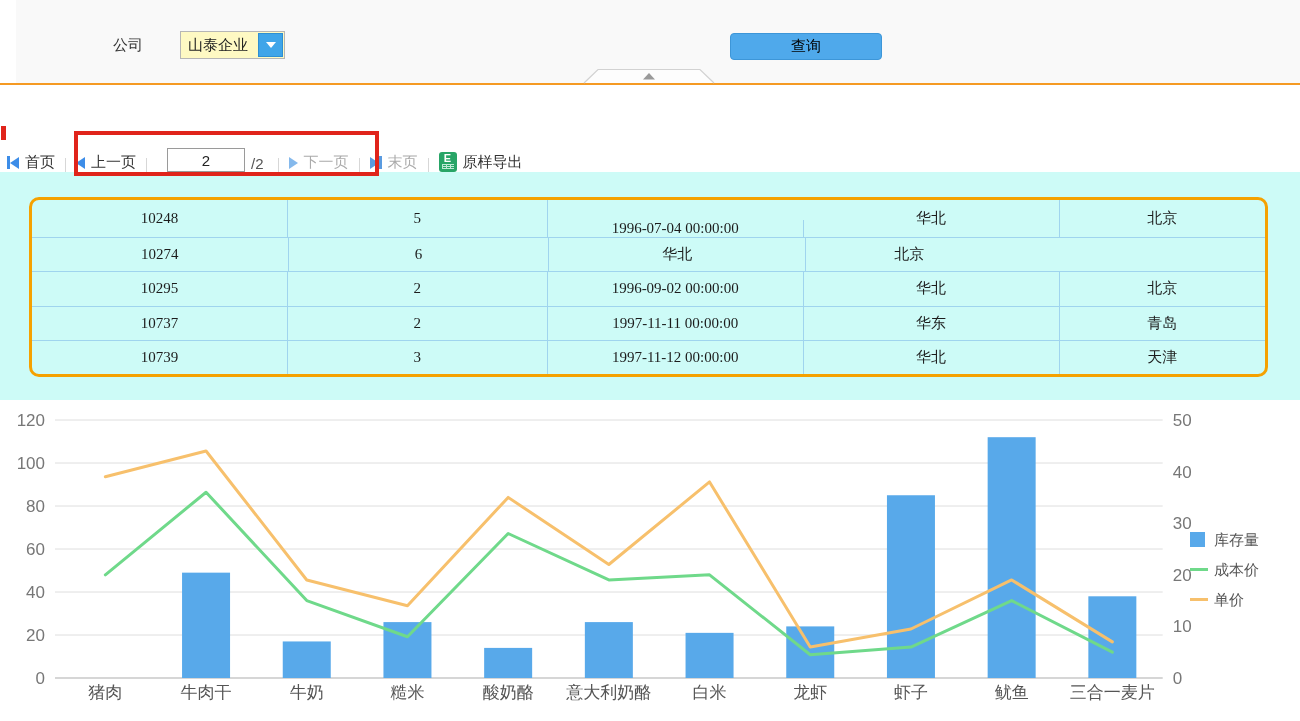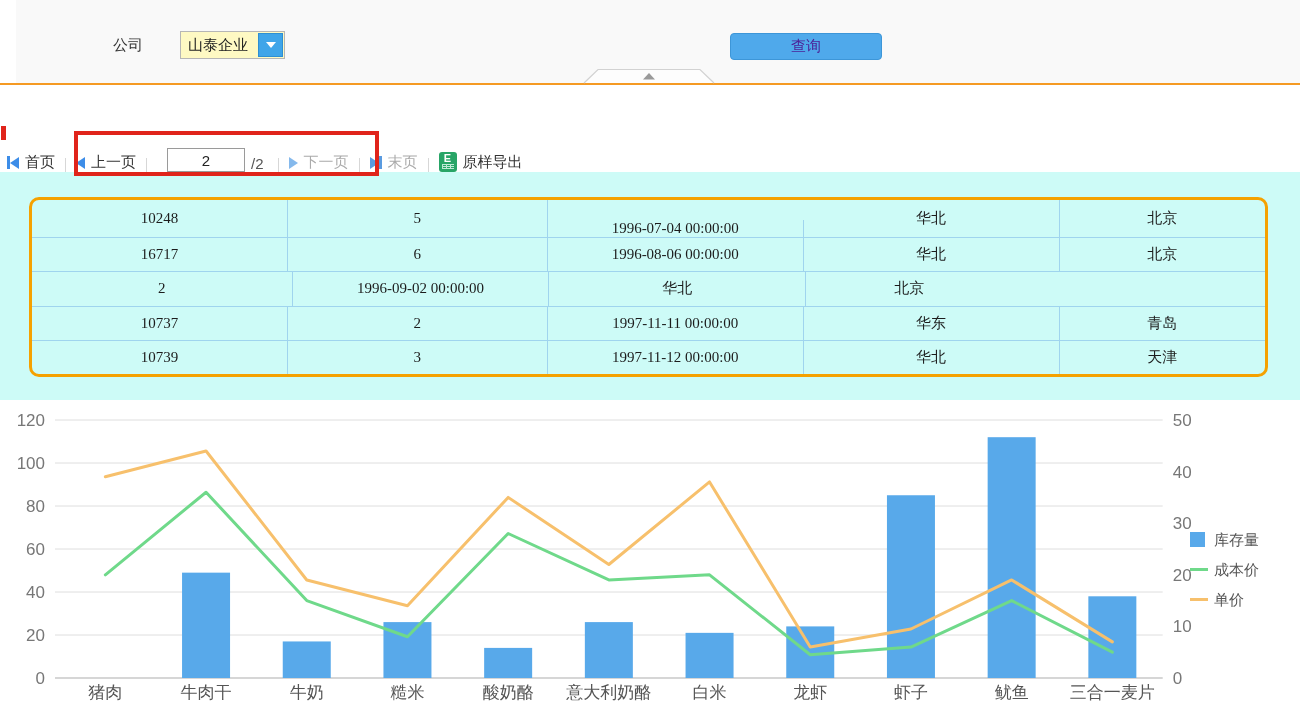--- a/index.html
+++ b/index.html
@@ -15,21 +15,21 @@
   .company-select{
     left:164px;top:31px;width:103px;height:26px;background:#fef9c3;
     border:1px solid #b6b6b6;display:flex;align-items:center;cursor:pointer;
   }
   .company-select .sel-text{flex:1;font-size:15px;color:#222;padding-left:7px;white-space:nowrap;}
   .sel-btn{width:23px;height:22px;margin:1px;background:#3fa5e9;border:1px solid #2f8fd2;
     display:flex;align-items:center;justify-content:center;}
   .sel-arrow{width:0;height:0;border-left:5px solid transparent;border-right:5px solid transparent;border-top:6px solid #fff;}
   .query-btn{
     left:714px;top:33px;width:150px;height:25px;background:#4fa9eb;border:1px solid #3d96d8;
-    border-radius:4px;color:#4c1d95;font-size:15px;display:flex;align-items:center;justify-content:center;cursor:pointer;
+    border-radius:4px;color:#000000;font-size:15px;display:flex;align-items:center;justify-content:center;cursor:pointer;
   }
 
   
   .orange-line{left:0;top:83px;width:1300px;height:2px;background:#f59a23;}
   .handle{left:583px;top:68px;width:132px;height:16px;}
 
   
   .title-row{left:0;top:85px;width:1300px;height:43px;background:#ffffff;}
   .panel-title{left:0;top:97px;width:1300px;text-align:center;font-size:16px;color:#4a4a4a;
     font-family:"Liberation Serif",serif;}
@@ -146,27 +146,27 @@
 <div class="abs cyan-band"></div>
 <div class="abs data-table" id="data-table">
     <div class="t-row">
       <div class="t-cell" style="width: 20.74%;">10248</div>
       <div class="t-cell" style="width: 21.06%;">5</div>
       <div class="t-cell" style="width: 20.74%; margin-top: 20px;">1996-07-04 00:00:00</div>
       <div class="t-cell" style="width: 20.74%;">华北</div>
       <div class="t-cell" style="width: 16.72%;">北京</div>
     </div>
     <div class="t-row">
-      <div class="t-cell" style="width: 20.74%;">16717</div>
+      <div class="t-cell" style="width: 20.74%;">10274</div>
       <div class="t-cell" style="width: 21.06%;">6</div>
-      <div class="t-cell" style="width: 20.74%;">1996-08-06 00:00:00</div>
       <div class="t-cell" style="width: 20.74%;">华北</div>
       <div class="t-cell" style="width: 16.72%;">北京</div>
     </div>
     <div class="t-row">
+      <div class="t-cell" style="width: 20.74%;">10295</div>
       <div class="t-cell" style="width: 21.06%;">2</div>
       <div class="t-cell" style="width: 20.74%;">1996-09-02 00:00:00</div>
       <div class="t-cell" style="width: 20.74%;">华北</div>
       <div class="t-cell" style="width: 16.72%;">北京</div>
     </div>
     <div class="t-row">
       <div class="t-cell" style="width: 20.74%; text-align: right;">10737</div>
       <div class="t-cell" style="width: 21.06%;">2</div>
       <div class="t-cell" style="width: 20.74%;">1997-11-11 00:00:00</div>
       <div class="t-cell" style="width: 20.74%;">华东</div>

